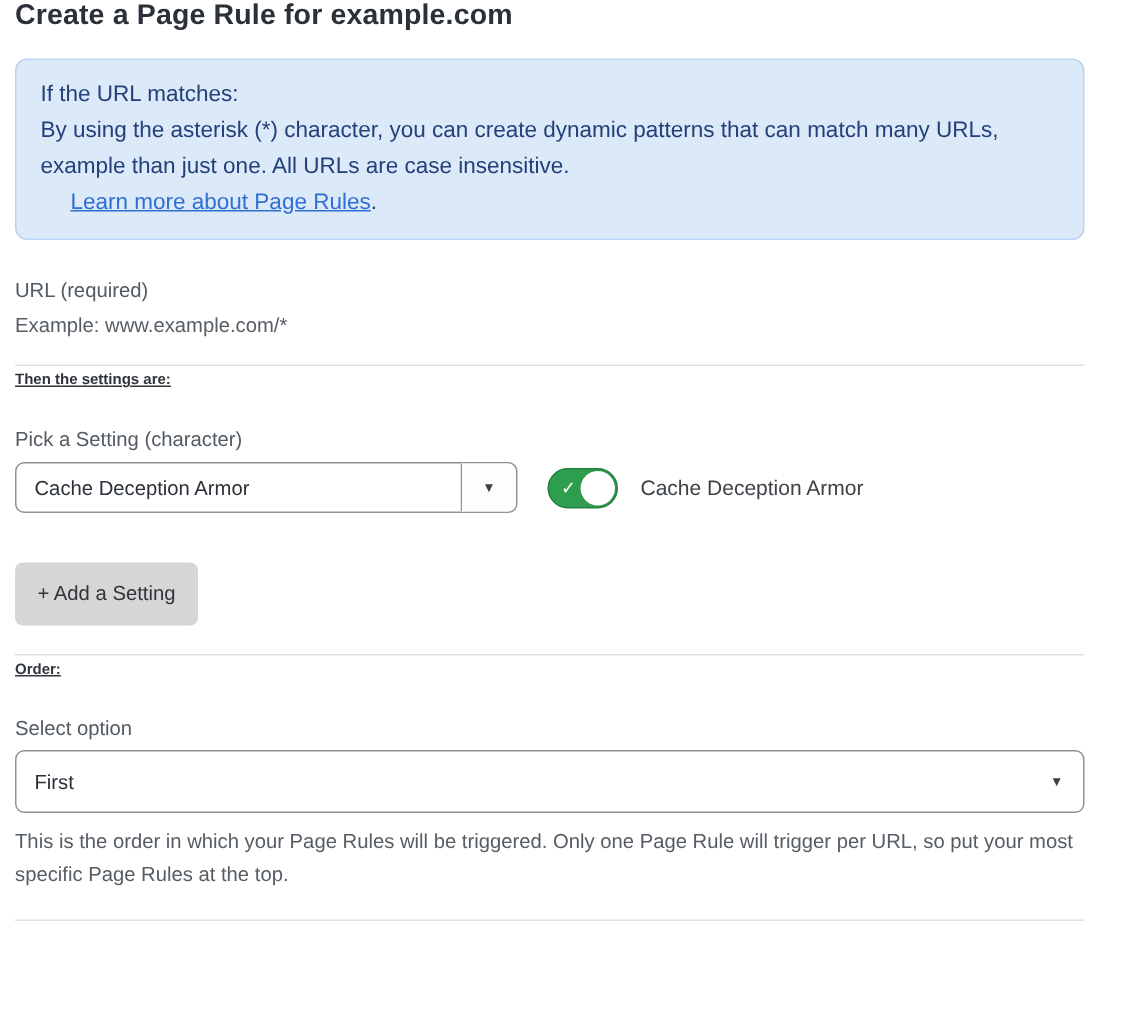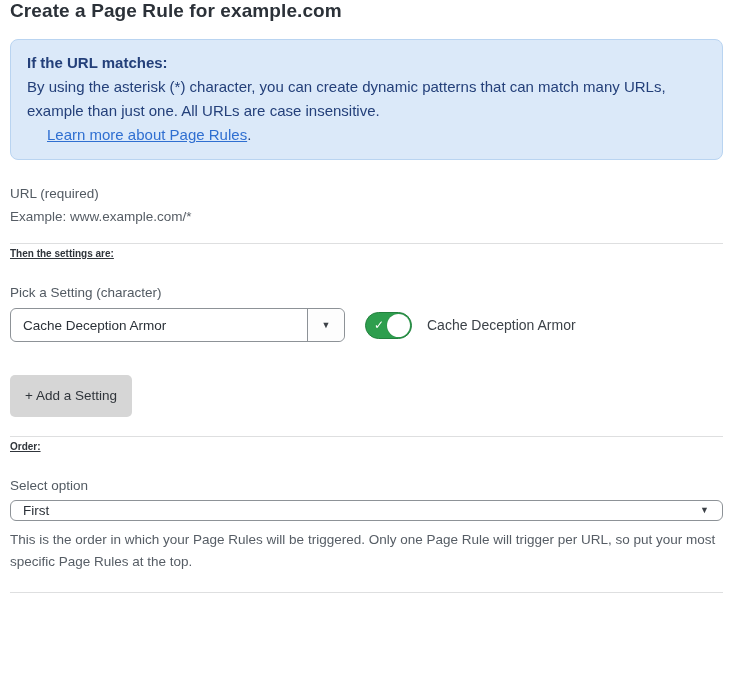--- a/index.html
+++ b/index.html
@@ -22,21 +22,21 @@
   .info-box {
     margin-top: 17px;
     background: #dbe9f9;
     border: 1px solid #b9d4f1;
     border-radius: 8px;
     padding: 11px 16px 12px 16px;
     color: #24407a;
     font-size: 15px;
     line-height: 24px;
   }
-  .info-box .info-heading { font-weight: 700; }
+  .info-box .info-heading { font-weight: 400; }
   .info-box a.info-link {
     color: #2f6fd1;
     text-decoration: underline;
     cursor: pointer;
     margin-left: 20px;
   }
 
   .field-label {
     margin-top: 26px;
     font-size: 13.5px;
@@ -161,21 +161,21 @@
   .btn-gray {
     background: #d6d6d6;
     color: #30353b;
   }
   .btn-add {
     margin-top: 33px;
     height: 42px;
     padding: 0 15px;
   }
 
-  .select-order { width: 100%; height: 21px; margin-top: 7px; }
+  .select-order { width: 100%; height: 42px; margin-top: 7px; }
   .select-order .arrow-inline {
     padding-right: 13px;
     font-size: 9px;
     color: #3c4147;
     line-height: 1;
   }
 
   .order-desc {
     margin-top: 8px;
     font-size: 13.5px;

